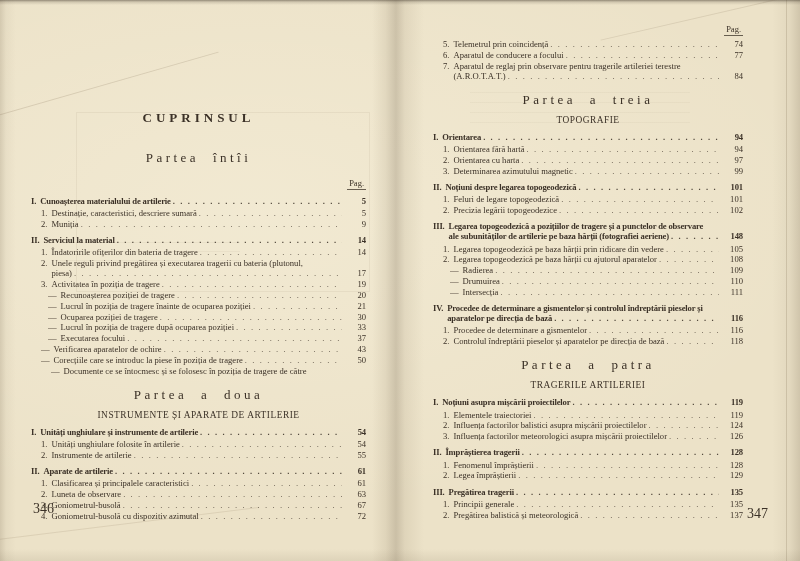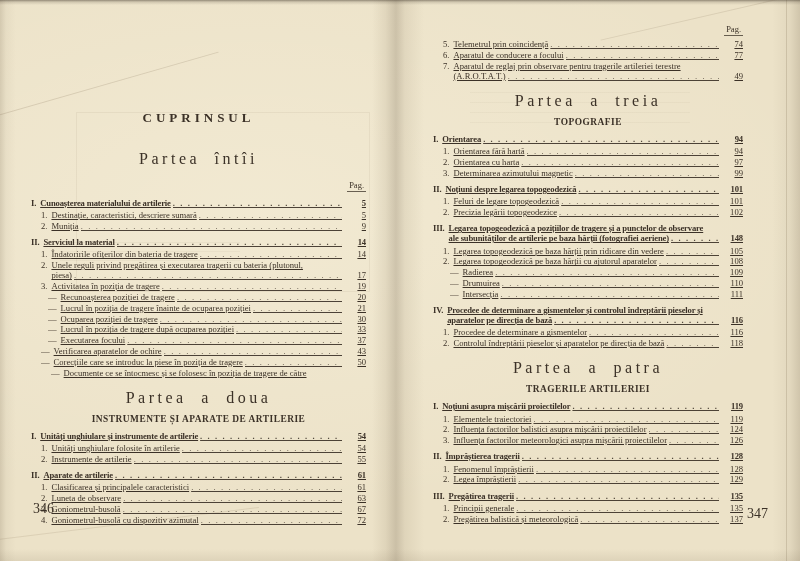--- a/index.html
+++ b/index.html
@@ -14,31 +14,31 @@
       linear-gradient(90deg, rgba(0,0,0,0) 46.5%, rgba(110,92,64,0.10) 48.2%, rgba(84,68,46,0.22) 49.5%, rgba(110,92,64,0.10) 50.6%, rgba(0,0,0,0) 53%),
       radial-gradient(120% 90% at 32% 38%, rgba(255,250,233,0.30), rgba(255,250,233,0) 60%);
     font-family:"Liberation Serif","DejaVu Serif",serif;
     color: var(--ink, #3b3127);
   }
   .page { position:absolute; }
   #left-page  { left:31px;  top:110px; width:335px; }
   #right-page { left:433px; top:24px;  width:310px; }
 
   .h1   { font-size:13px; font-weight:700; letter-spacing:4px; text-align:center; margin:0 0 24px; }
-  .part { font-size:16px; letter-spacing:3.5px; word-spacing:7px; text-align:center; margin:11px 0 7px; }
-  .title{ font-size:9.4px; font-weight:700; letter-spacing:0.5px; text-align:center; margin:0 0 7px; white-space:nowrap; }
+  .part { font-size:13px; letter-spacing:3.5px; word-spacing:7px; text-align:center; margin:11px 0 7px; }
+  .title{ font-size:9.4px; font-weight:400; letter-spacing:0.5px; text-align:center; margin:0 0 7px; white-space:nowrap; }
   .pag  { text-align:right; font-size:8.5px; margin:12px 0 3px; }
   #right-page .pag { margin-top:0; }
   .pag-label { display:inline-block; border-bottom:1px solid rgba(59,49,39,0.75); padding:0 2px 1px; }
 
   .entry { display:flex; font-size:8.6px; line-height:10.2px; margin-top:0.6px; }
   .entry.bold { font-weight:700; letter-spacing:-0.15px; }
   .entry .marker { flex:none; margin-right:4px; }
   .entry .content { flex:1 1 auto; min-width:0; }
-  .line { display:flex; align-items:center;text-decoration:underline; }
+  .line { display:flex; align-items:center; }
   .txt { flex:0 1 auto; min-width:0; }
   .leader { flex:1 1 12px; min-width:8px; overflow:hidden; white-space:nowrap; margin:0 2px; opacity:.9; }
   .leader::before {
     content:". . . . . . . . . . . . . . . . . . . . . . . . . . . . . . . . . . . . . . . . . . . . . . . . . . . . . . . . . . . . . . . . . . . . . . . .";
     letter-spacing:1.6px;
   }
   .pg { flex:none; width:22px; text-align:right; }
 
   .lvl0 { padding-left:0; margin-top:6px; margin-bottom:2px; }
   .lvl1 { padding-left:10px; }
@@ -333,21 +333,21 @@
       </div>
       <div class="entry lvl1">
         <span class="marker">7.</span>
         <div class="content">
           <div class="line">
             <span class="txt">Aparatul de reglaj prin observare pentru tragerile artileriei terestre</span>
           </div>
           <div class="line">
             <span class="txt">(A.R.O.T.A.T.)</span>
             <span class="leader"></span>
-            <span class="pg">49</span>
+            <span class="pg">84</span>
           </div>
         </div>
       </div>
       <div class="part">Partea a treia</div>
       <div class="title">TOPOGRAFIE</div>
       <div class="entry lvl0 bold">
         <span class="marker">I.</span>
         <div class="content">
           <div class="line">
             <span class="txt">Orientarea</span>

